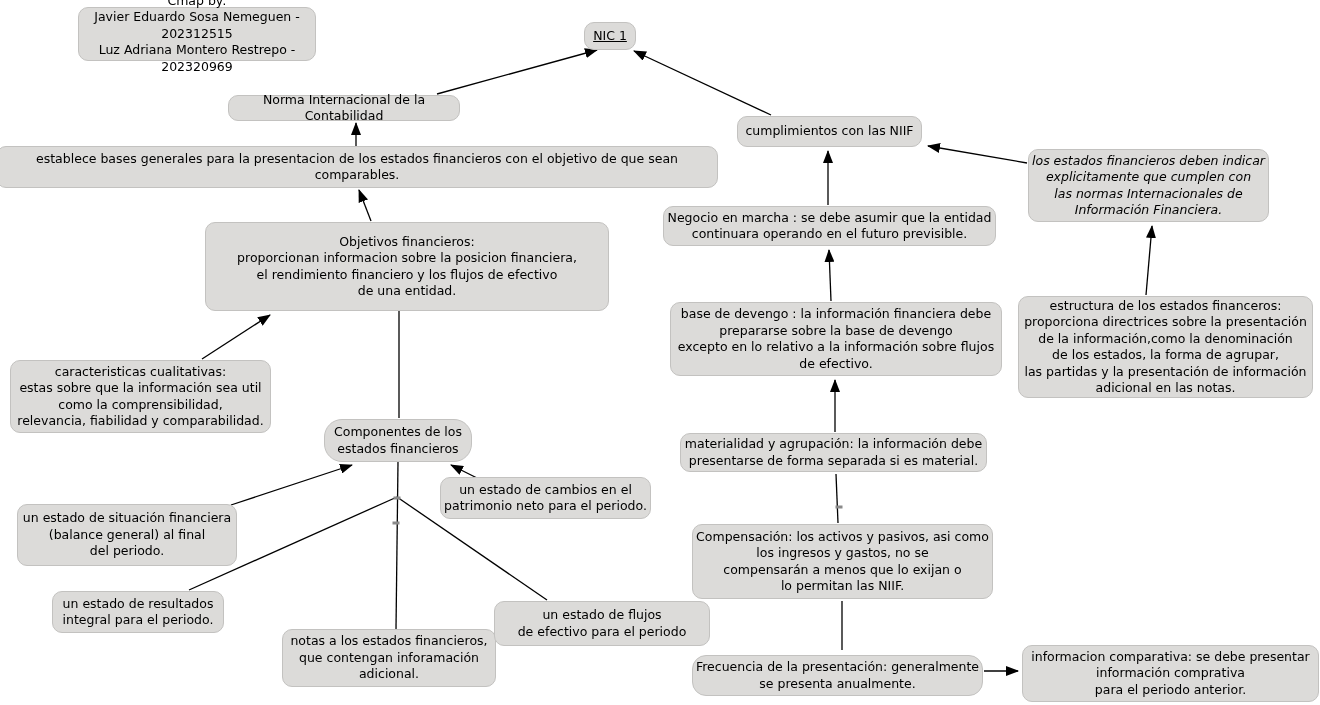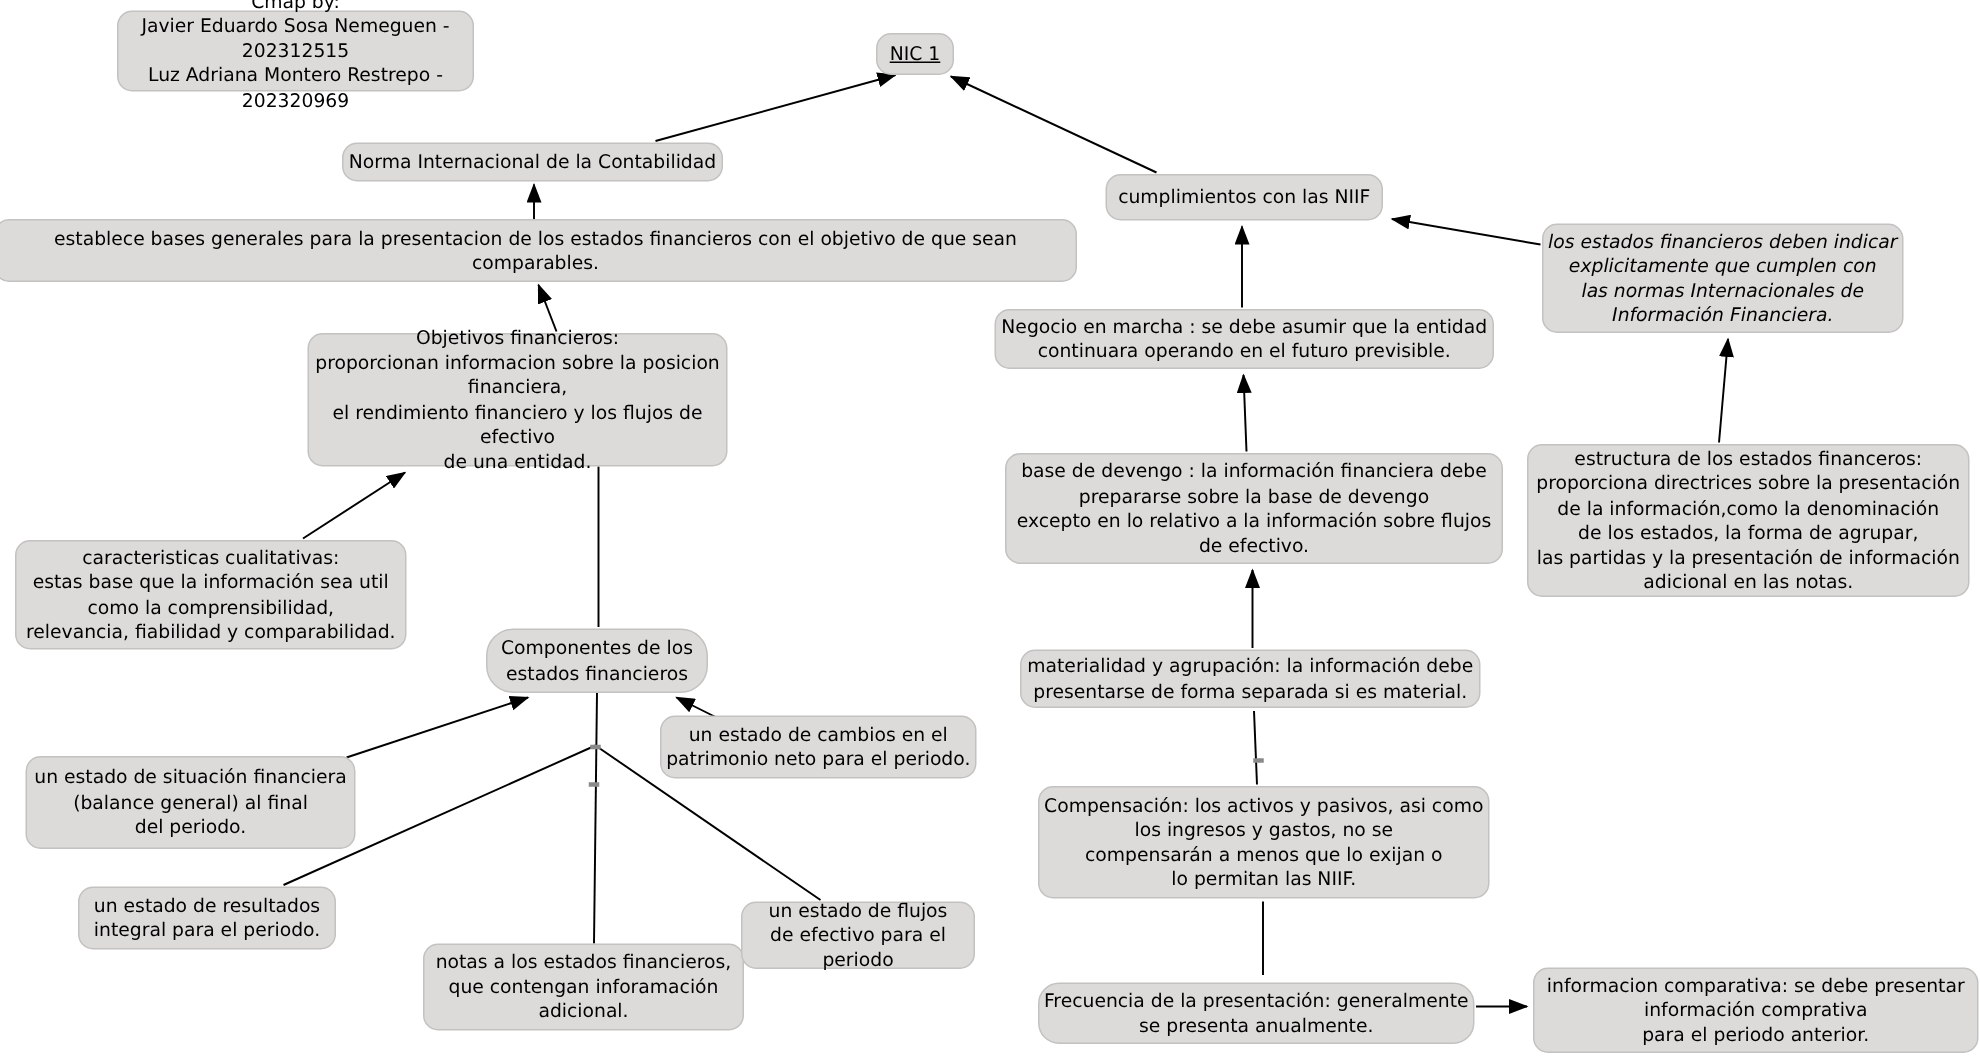--- a/index.html
+++ b/index.html
@@ -56,43 +56,43 @@
       <line x1="1146" y1="295" x2="1152" y2="226" stroke="#000000" stroke-width="1.3" marker-end="url(#arrowhead)"></line>
       <line x1="1027" y1="163" x2="928" y2="146" stroke="#000000" stroke-width="1.3" marker-end="url(#arrowhead)"></line>
       <rect x="393.5" y="496.5" width="7" height="3" fill="#8a8a8a"></rect>
       <rect x="392.5" y="521.5" width="7" height="3" fill="#8a8a8a"></rect>
       <rect x="835.5" y="505.5" width="7" height="3" fill="#8a8a8a"></rect>
     </svg>
 <div class="node" style="left: 78px; top: 7px; width: 238px; height: 54px;"><span>Cmap by:
 Javier Eduardo Sosa Nemeguen - 202312515
 Luz Adriana Montero Restrepo - 202320969</span></div>
     <div class="node" style="left: 584px; top: 22px; width: 52px; height: 28px; text-decoration: underline;"><span>NIC 1</span></div>
-    <div class="node" style="left: 228px; top: 95px; width: 254px; height: 26px;"><span>Norma Internacional de la Contabilidad</span></div>
+    <div class="node" style="left: 228px; top: 95px; width: 232px; height: 26px;"><span>Norma Internacional de la Contabilidad</span></div>
     <div class="node" style="left: -4px; top: 146px; width: 722px; height: 42px;"><span>establece bases generales para la presentacion de los estados financieros con el objetivo de que sean comparables.</span></div>
-    <div class="node" style="left: 205px; top: 222px; width: 280px; height: 89px;"><span>Objetivos financieros:
+    <div class="node" style="left: 205px; top: 222px; width: 404px; height: 89px;"><span>Objetivos financieros:
 proporcionan informacion sobre la posicion financiera,
 el rendimiento financiero y los flujos de efectivo
 de una entidad.</span></div>
     <div class="node" style="left: 10px; top: 360px; width: 261px; height: 73px;"><span>caracteristicas cualitativas:
-estas base que la información sea util
+estas sobre que la información sea util
 como la comprensibilidad,
 relevancia, fiabilidad y comparabilidad.</span></div>
     <div class="node" style="left: 324px; top: 419px; width: 148px; height: 43px; border-radius: 18px;"><span>Componentes de los
 estados financieros</span></div>
     <div class="node" style="left: 440px; top: 477px; width: 211px; height: 42px;"><span>un estado de cambios en el
 patrimonio neto para el periodo.</span></div>
     <div class="node" style="left: 17px; top: 504px; width: 220px; height: 62px;"><span>un estado de situación financiera
 (balance general) al final
 del periodo.</span></div>
     <div class="node" style="left: 52px; top: 591px; width: 172px; height: 42px;"><span>un estado de resultados
 integral para el periodo.</span></div>
     <div class="node" style="left: 282px; top: 629px; width: 214px; height: 58px;"><span>notas a los estados financieros,
 que contengan inforamación
 adicional.</span></div>
-    <div class="node" style="left: 494px; top: 601px; width: 156px; height: 45px;"><span>un estado de flujos
+    <div class="node" style="left: 494px; top: 601px; width: 216px; height: 45px;"><span>un estado de flujos
 de efectivo para el periodo</span></div>
     <div class="node" style="left: 737px; top: 116px; width: 185px; height: 31px;"><span>cumplimientos con las NIIF</span></div>
     <div class="node" style="left: 663px; top: 206px; width: 333px; height: 40px;"><span>Negocio en marcha : se debe asumir que la entidad
 continuara operando en el futuro previsible.</span></div>
     <div class="node" style="left: 670px; top: 302px; width: 332px; height: 74px;"><span>base de devengo : la información financiera debe
 prepararse  sobre la base de devengo
 excepto en lo relativo a la información sobre flujos
 de efectivo.</span></div>
     <div class="node" style="left: 680px; top: 433px; width: 307px; height: 39px;"><span>materialidad y agrupación: la información debe
 presentarse de forma separada si es material.</span></div>

